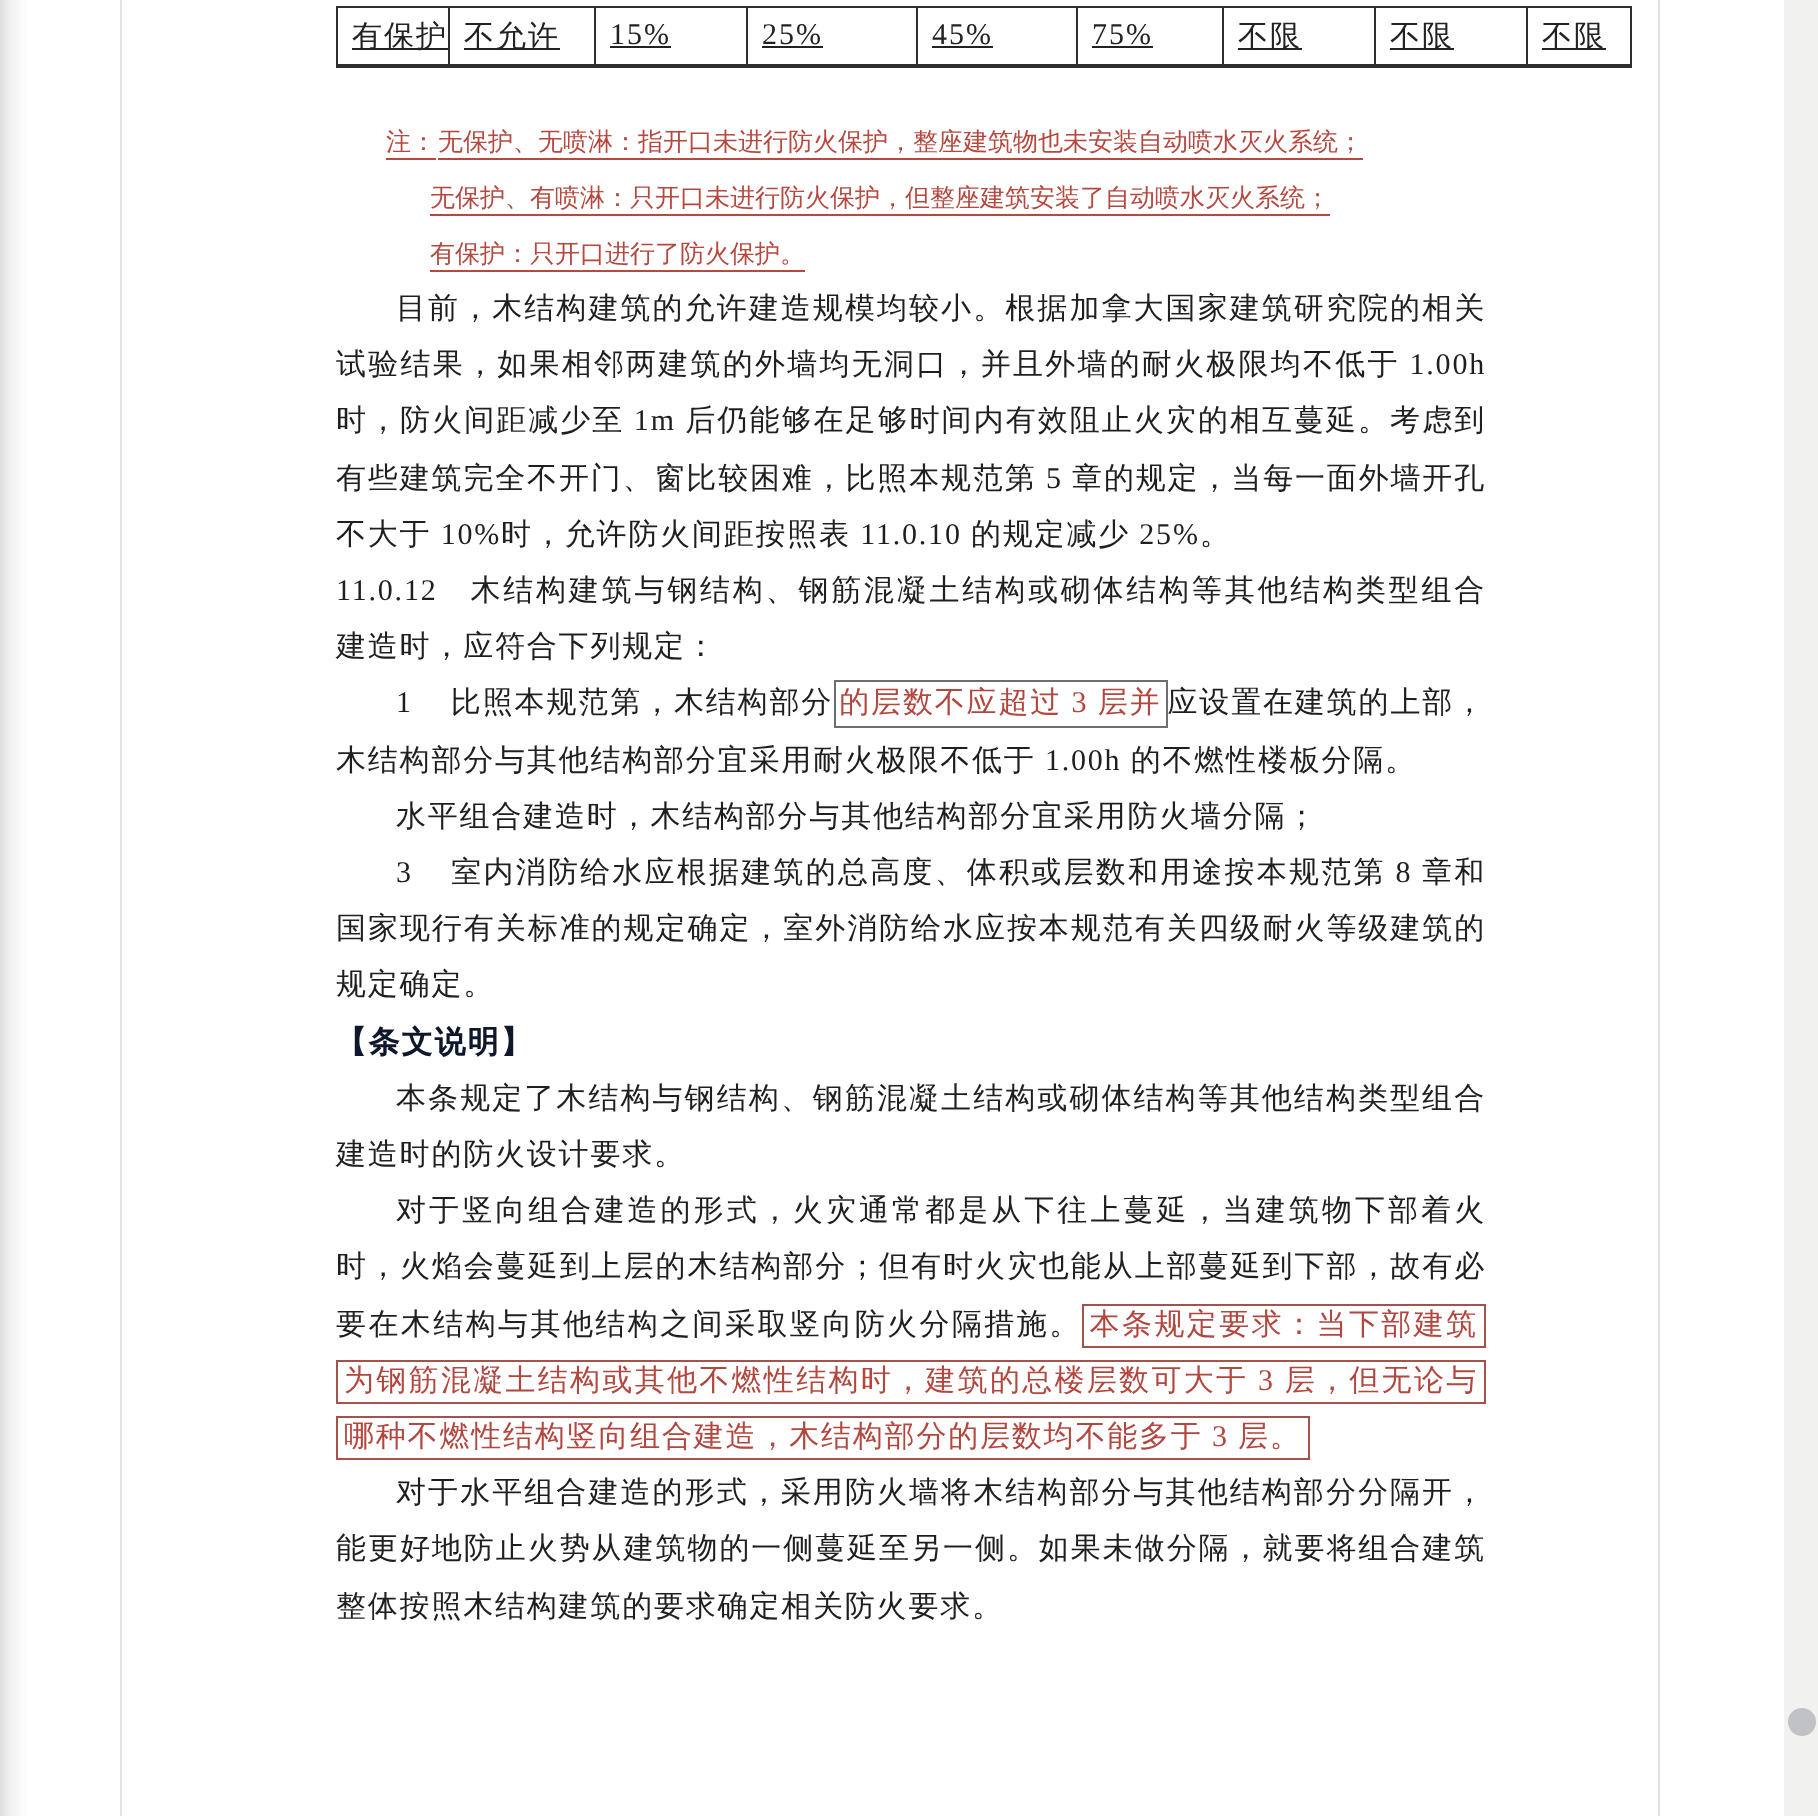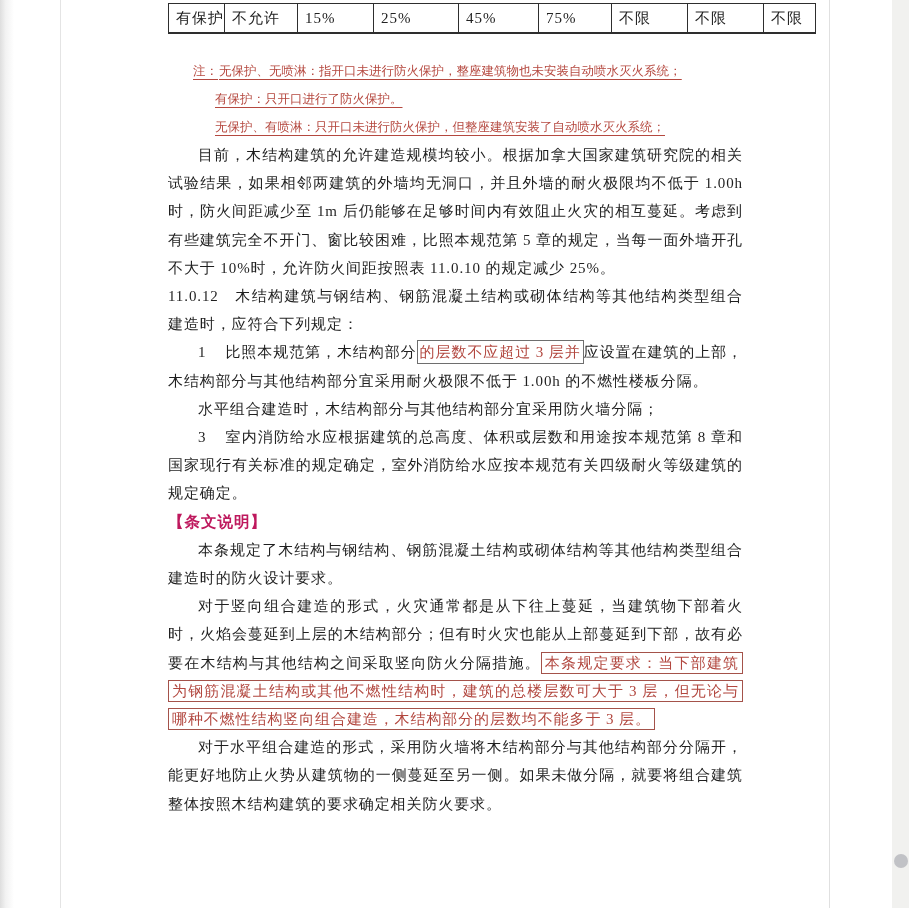--- a/index.html
+++ b/index.html
@@ -26,38 +26,39 @@
   
   table.protection{
     border-collapse:collapse;table-layout:fixed;width:575px;
     font-size:15px;color:#222;
     border-bottom:2px solid #2e2e2e;
   }
   table.protection td{
     border:1px solid #2e2e2e;height:28px;
     padding:0 0 0 7px;white-space:nowrap;overflow:hidden;
     letter-spacing:1px;
+    text-decoration:underline;
   }
   
   .notes{margin-top:8px;font-size:12.5px;line-height:28px;color:#b5483f;}
   .note{margin-left:47px;}
   .note.first{margin-left:25px;margin-top:23px;}
   .note .np{margin-right:1px;}
   .note,.note span{text-decoration:underline;text-underline-offset:4px;text-decoration-thickness:1px;}
   
   .content p{
     margin:0;font-size:15px;line-height:28.2px;
     letter-spacing:0.9px;text-align:justify;
   }
   .content p.indent{text-indent:2em;}
   .num{margin-right:16px;}
   .inum{margin-right:19px;}
   h3.cmt{
     margin:0;font-size:15.5px;line-height:28.2px;font-weight:bold;
-    letter-spacing:1px;color:#be185d;
+    letter-spacing:1px;color:#0f172a;
   }
   .red{color:#b2473f;}
   .ul{text-decoration:underline;text-underline-offset:4px;text-decoration-thickness:1px;}
   .box-gray{
     border:1px solid #6e6e6e;padding:3px 2px;
     -webkit-box-decoration-break:clone;box-decoration-break:clone;
   }
   .box-red{
     border:1px solid #a4524a;padding:2px 3px;
     -webkit-box-decoration-break:clone;box-decoration-break:clone;
@@ -91,22 +92,22 @@
         <td style="width:65px">75%</td>
         <td style="width:68px">不限</td>
         <td style="width:68px">不限</td>
         <td style="width:44px">不限</td>
       </tr>
     </tbody>
       </table>
 
     <div class="notes">
       <div class="note first"><span class="np">注：</span><span>无保护、无喷淋：指开口未进行防火保护，整座建筑物也未安装自动喷水灭火系统；</span></div>
+      <div class="note">无保护、有喷淋：只开口未进行防火保护，但整座建筑安装了自动喷水灭火系统；</div>
       <div class="note">有保护：只开口进行了防火保护。</div>
-      <div class="note">无保护、有喷淋：只开口未进行防火保护，但整座建筑安装了自动喷水灭火系统；</div>
     </div>
 
     <p class="indent">目前，木结构建筑的允许建造规模均较小。根据加拿大国家建筑研究院的相关试验结果，如果相邻两建筑的外墙均无洞口，并且外墙的耐火极限均不低于 1.00h 时，防火间距减少至 1m 后仍能够在足够时间内有效阻止火灾的相互蔓延。考虑到有些建筑完全不开门、窗比较困难，比照本规范第 5 章的规定，当每一面外墙开孔不大于 10%时，允许防火间距按照表 11.0.10 的规定减少 25%。</p>
 
     <p><span class="num">11.0.12</span><span>木结构建筑与钢结构、钢筋混凝土结构或砌体结构等其他结构类型组合建造时，应符合下列规定：</span></p>
 
     <p class="indent"><span class="inum">1</span><span>比照本规范第，木结构部分</span><span class="red box-gray">的层数不应超过 3 层并</span><span>应设置在建筑的上部，木结构部分与其他结构部分宜采用耐火极限不低于 1.00h 的不燃性楼板分隔。</span></p>
 
     <p class="indent">水平组合建造时，木结构部分与其他结构部分宜采用防火墙分隔；</p>
 

